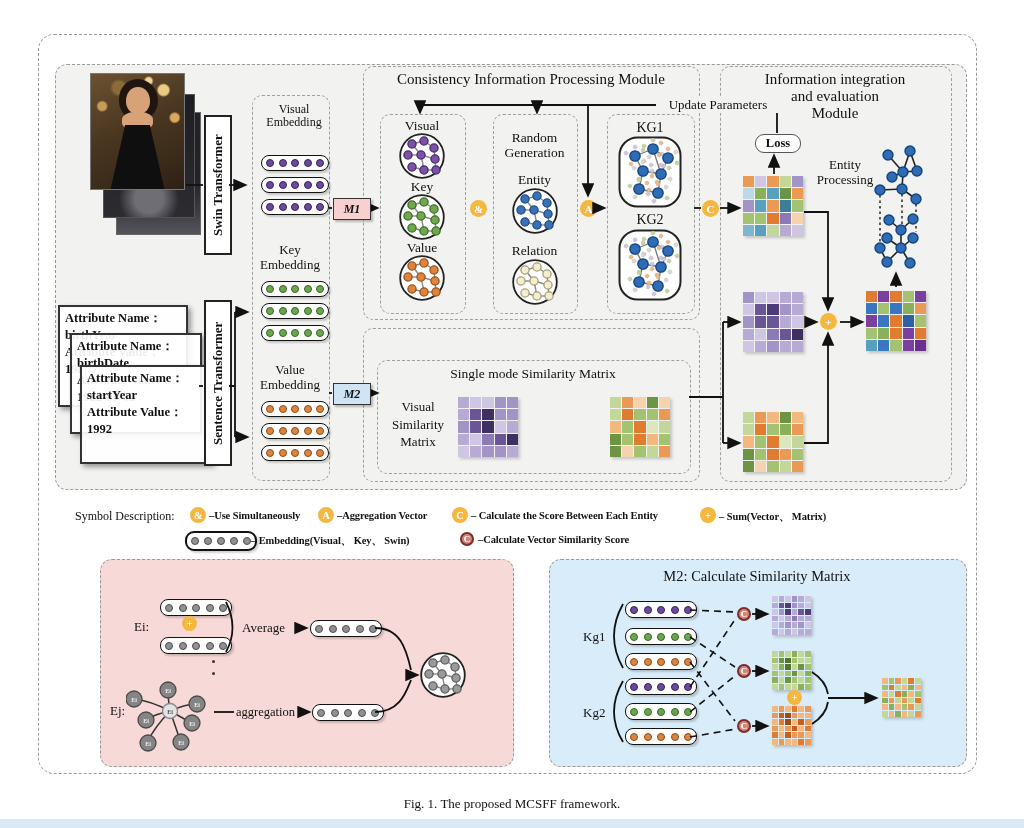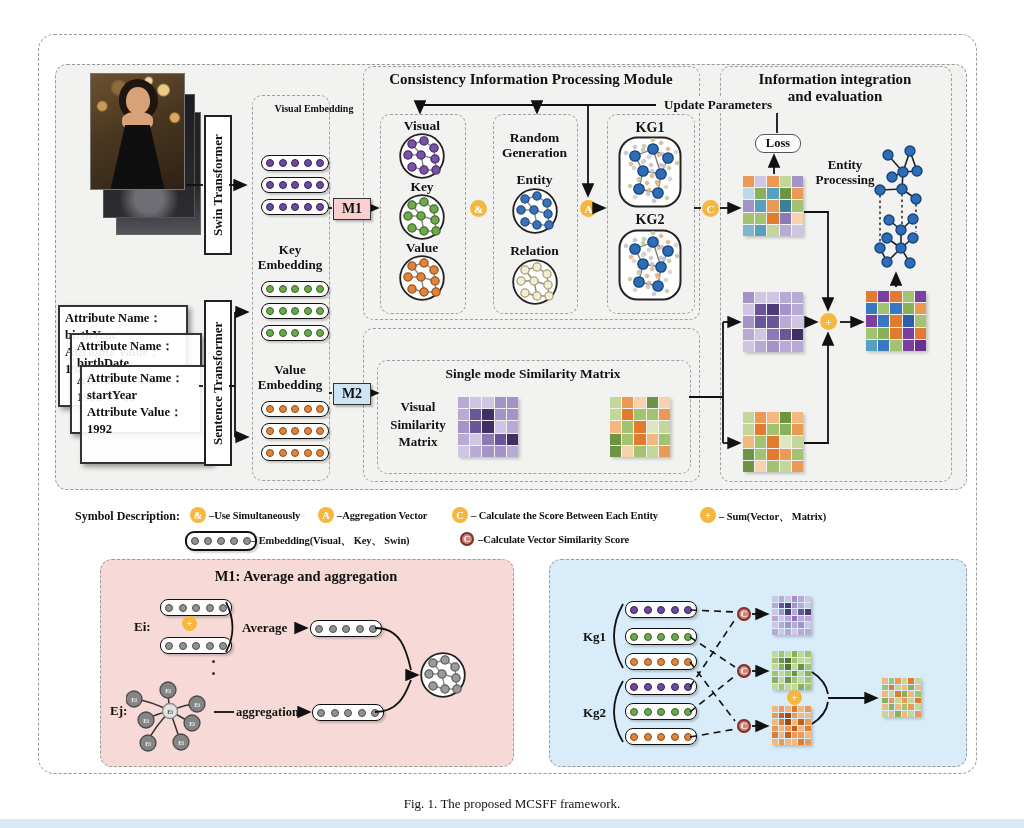--- a/index.html
+++ b/index.html
@@ -1,19 +1,19 @@
 <!DOCTYPE html>
 <html><head>
 <meta charset="utf-8">
 <style>
   html,body{margin:0;padding:0;background:#fff;}
   #canvas{position:relative;width:1024px;height:828px;background:#ffffff;
           font-family:"Liberation Serif",serif;color:#111;overflow:hidden;}
   .abs{position:absolute;}
-  .b{font-weight:bold;}
+  .b{font-weight:normal;}
   .ctr{text-align:center;line-height:1.12;}
   .dashed{border:1.5px dashed #999;border-radius:12px;}
   .dashed-sm{border:1.5px dashed #9f9f9f;border-radius:10px;}
   
   .vbox{background:#fff;border:2px solid #222;display:flex;align-items:center;justify-content:center;
         writing-mode:vertical-rl;transform:rotate(180deg);font-weight:bold;font-size:13px;
         font-family:"Liberation Serif",serif;}
   
   .pill{display:flex;align-items:center;justify-content:space-between;padding:0 4px;background:#fff;
         border:1.8px solid #111;border-radius:8px;height:14px;width:58px;box-shadow:2px 2px 2px rgba(0,0,0,.18);}
@@ -33,21 +33,21 @@
   .mx{display:grid;gap:1px;box-shadow:2px 2px 3px rgba(0,0,0,.2);}
   .mx-lg{--cs:11.2px;}
   .mx-sm{--cs:5.6px;}
   .mx .cell{width:var(--cs);height:var(--cs);}
   
   .card{background:rgba(255,255,255,.92);border:2px solid #333;box-shadow:3px 3px 5px rgba(0,0,0,.38);
         padding:3px 5px;font-weight:bold;font-size:12.5px;line-height:17px;}
   .loss{background:#fff;border:1.5px solid #555;border-radius:9px;display:flex;align-items:center;
         justify-content:center;font-weight:bold;font-size:12.5px;}
   .mtag{border:1.5px solid #333;display:flex;align-items:center;justify-content:center;
-        font-weight:bold;font-size:14px;box-shadow:1.5px 1.5px 2px rgba(0,0,0,.25);}
+        font-weight:bold;font-size:12px;box-shadow:1.5px 1.5px 2px rgba(0,0,0,.25);font-style:italic;}
   .tinydot{width:3px;height:3px;background:#333;border-radius:50%;}
   .legtext{font-weight:bold;font-size:10.5px;letter-spacing:-0.1px;white-space:nowrap;}
   #wires{position:absolute;left:0;top:0;z-index:4;pointer-events:none;}
   .z5{z-index:5;}
   .z1{z-index:1;}
   .z2{z-index:2;}
   .z3{z-index:3;}
 </style>
 </head>
 <body>
@@ -95,21 +95,21 @@
     <div>startYear</div>
     <div>Attribute Value：</div>
     <div>1992</div>
   </div>
 
   <div class="abs vbox z3" style="left:204px;top:300px;width:24px;height:162px;">
       <span>Sentence Transformer</span>
     </div>
 
   <div class="abs dashed-sm z2" style="left:252px;top:95px;width:76px;height:384px;"></div>
-  <div class="abs ctr b z3" style="left:252px;top:103px;width:84px;font-size:10px;margin-left:20px;">Visual Embedding</div>
+  <div class="abs ctr b z3" style="left:252px;top:103px;width:84px;font-size:12px;">Visual Embedding</div>
   <div class="abs pill z3" style="left:261px;top:155px;">
       <span class="dot dot-purple"></span>
       <span class="dot dot-purple"></span>
       <span class="dot dot-purple"></span>
       <span class="dot dot-purple"></span>
       <span class="dot dot-purple"></span>
     </div>
   <div class="abs pill z3" style="left:261px;top:177px;">
       <span class="dot dot-purple"></span>
       <span class="dot dot-purple"></span>
@@ -412,20 +412,21 @@
       </svg></div>
 
   <div class="abs b z5" style="left:656px;top:97px;width:124px;font-size:13px;background:#f2f2f1;text-align:center;">Update Parameters</div>
 
   <div class="abs sym sym-y z3" style="left:702px;top:200px;">C</div>
 
   <div class="abs dashed-sm z1" style="left:720px;top:66px;width:230px;height:414px;"></div>
   <div class="abs ctr b z3" style="left:722px;top:71px;width:226px;font-size:15px;">
     <div>Information integration</div>
     <div>and evaluation</div>
+    <div>Module</div>
   </div>
   <div class="abs loss z3" style="left:755px;top:134px;width:44px;height:17px;">Loss</div>
   <div class="abs mx mx-lg z3" style="left: 743px; top: 176px; grid-template-columns: repeat(5, var(--cs));">
       <div class="cell" style="background: rgb(235, 154, 85);"></div>
       <div class="cell" style="background: rgb(207, 198, 228);"></div>
       <div class="cell" style="background: rgb(235, 154, 85);"></div>
       <div class="cell" style="background: rgb(195, 215, 155);"></div>
       <div class="cell" style="background: rgb(162, 148, 198);"></div>
       <div class="cell" style="background: rgb(188, 217, 232);"></div>
       <div class="cell" style="background: rgb(138, 176, 92);"></div>
@@ -656,21 +657,20 @@
       <span class="dot dot-gray"></span>
       <span class="dot dot-gray"></span>
       <span class="dot dot-gray"></span>
       <span class="dot dot-gray"></span>
     </div>
   <div class="abs legtext z3" style="left:251px;top:534px;">– Embedding(Visual、 Key、 Swin)</div>
   <div class="abs sym sym-r z3" style="left:460px;top:532px;">C</div>
   <div class="abs legtext z3" style="left:478px;top:534px;">–Calculate Vector Similarity Score</div>
 
   <div class="abs dashed z1" style="left:100px;top:559px;width:412px;height:206px;background:#f7d9d7;"></div>
-  <div class="abs ctr b z3" style="left:100px;top:568px;width:412px;font-size:14.5px;">M1: Average and aggregation</div>
   <div class="abs b z3" style="left:134px;top:619px;font-size:13px;">Ei:</div>
   <div class="abs pill wide z3" style="left:160px;top:599px;">
       <span class="dot dot-gray"></span>
       <span class="dot dot-gray"></span>
       <span class="dot dot-gray"></span>
       <span class="dot dot-gray"></span>
       <span class="dot dot-gray"></span>
     </div>
   <div class="abs sym sym-y z5" style="left:182px;top:616px;width:15px;height:15px;font-size:10px;">+</div>
   <div class="abs pill wide z3" style="left:160px;top:637px;">
@@ -749,20 +749,21 @@
         <circle cx="35" cy="15" r="4.1" fill="#9a9a9a" stroke="#5c5c5c" stroke-width="1.3"></circle>
         <circle cx="9" cy="22" r="4.1" fill="#9a9a9a" stroke="#5c5c5c" stroke-width="1.3"></circle>
         <circle cx="22" cy="22" r="4.1" fill="#9a9a9a" stroke="#5c5c5c" stroke-width="1.3"></circle>
         <circle cx="36" cy="26" r="4.1" fill="#9a9a9a" stroke="#5c5c5c" stroke-width="1.3"></circle>
         <circle cx="13" cy="34" r="4.1" fill="#9a9a9a" stroke="#5c5c5c" stroke-width="1.3"></circle>
         <circle cx="25" cy="37" r="4.1" fill="#9a9a9a" stroke="#5c5c5c" stroke-width="1.3"></circle>
         <circle cx="37" cy="37" r="4.1" fill="#9a9a9a" stroke="#5c5c5c" stroke-width="1.3"></circle>
       </svg></div>
 
   <div class="abs dashed z1" style="left:549px;top:559px;width:416px;height:206px;background:#d9ecf9;"></div>
+  <div class="abs ctr b z3" style="left:549px;top:568px;width:416px;font-size:14.5px;">M2: Calculate Similarity Matrix</div>
   <div class="abs b z3" style="left:583px;top:629px;font-size:13px;">Kg1</div>
   <div class="abs pill wide z3" style="left:625px;top:601px;">
       <span class="dot dot-purple"></span>
       <span class="dot dot-purple"></span>
       <span class="dot dot-purple"></span>
       <span class="dot dot-purple"></span>
       <span class="dot dot-purple"></span>
     </div>
   <div class="abs pill wide z3" style="left:625px;top:628px;">
       <span class="dot dot-green"></span>

